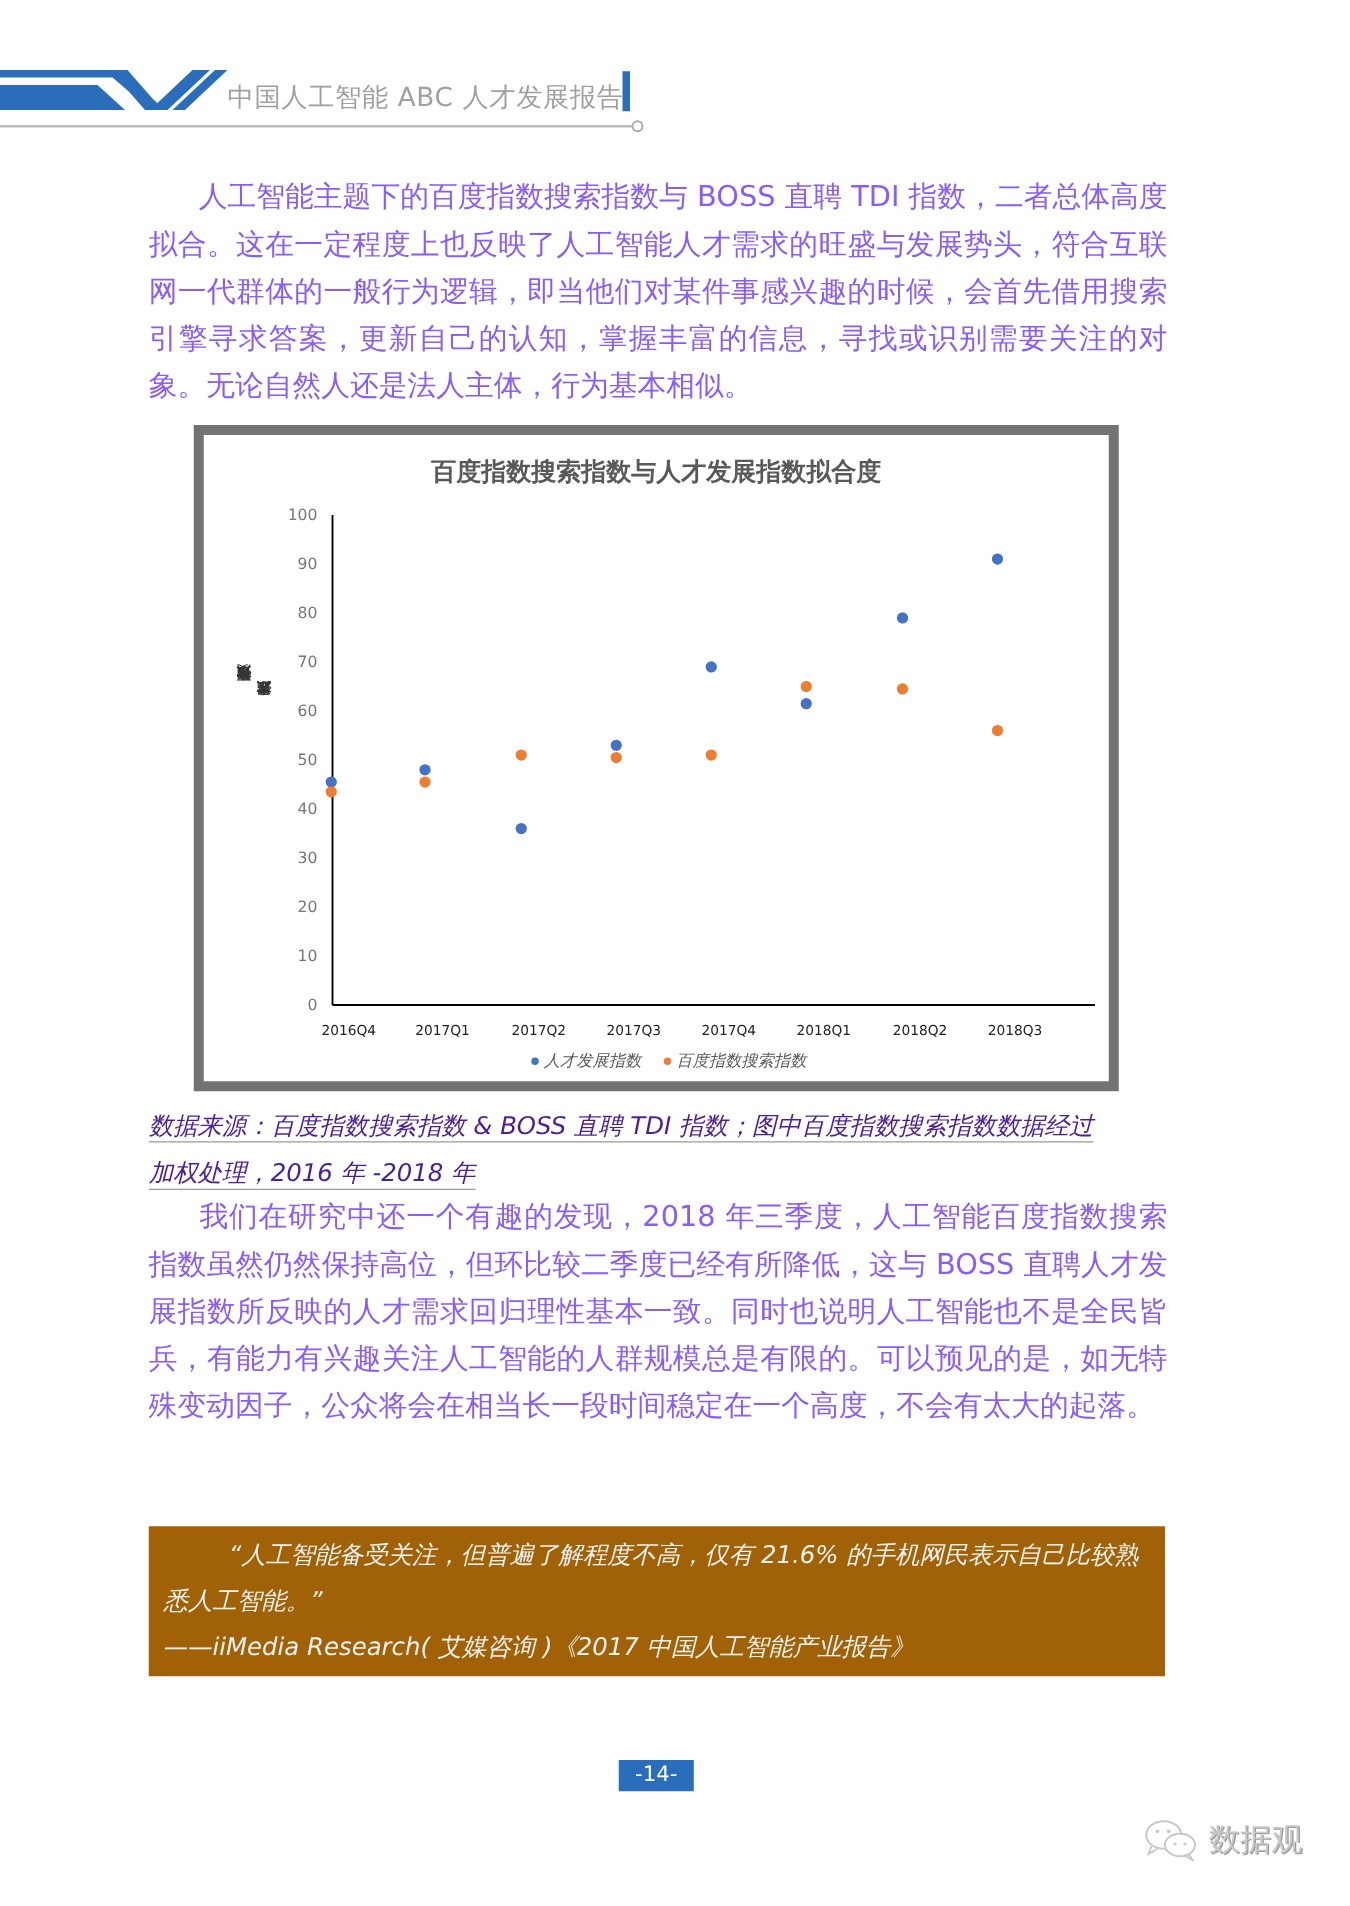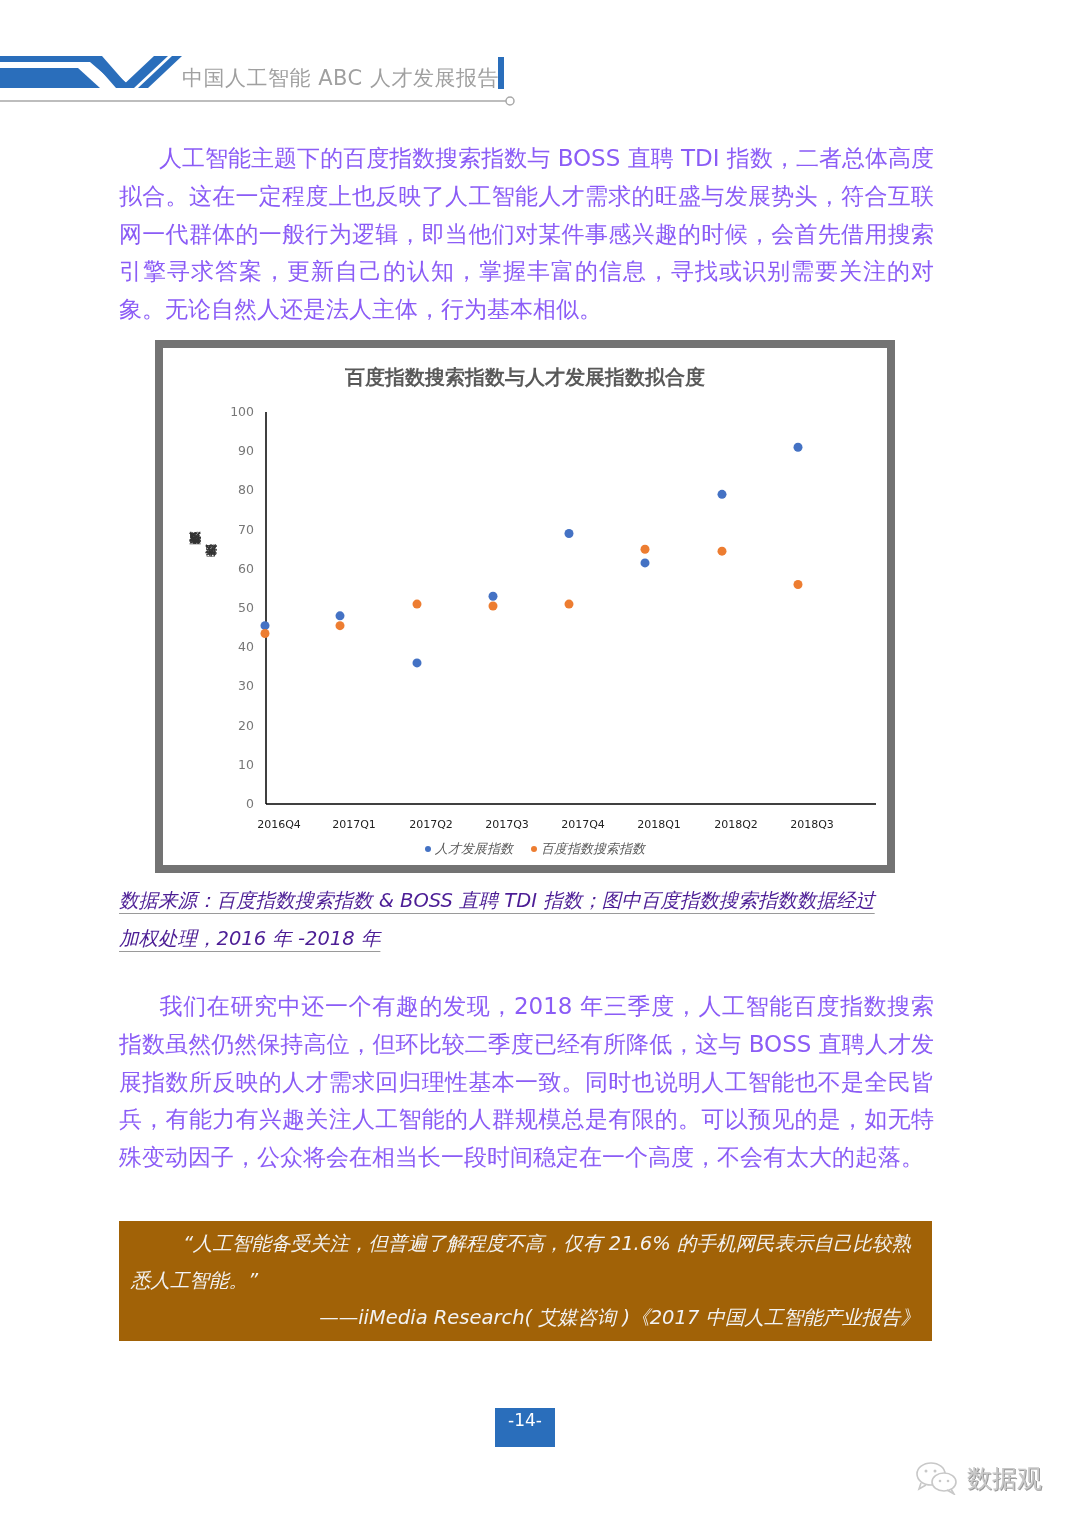--- a/index.html
+++ b/index.html
@@ -8,46 +8,46 @@
 
   
   .header { position: absolute; left: 0; top: 40px; width: 540px; height: 80px; text-align: center; }
   .header svg { position: absolute; left: 0; top: 0; }
   .header-title { position: absolute; left: 182px; top: 24px; font-size: 21px; color: #a0a0a0; letter-spacing: 0.5px; white-space: nowrap; }
 
   
   .para { position: absolute; left: 119px; width: 815px; font-size: 23px; line-height: 37.8px; color: #8b5cf6; text-align: justify; }
   .para .indent { display: inline-block; width: 40px; }
   .p1 { top: 140px; }
-  .p2 { top: 988px; }
+  .p2 { top: 956px; }
 
   
   .chart-frame { position: absolute; left: 155px; top: 340px; width: 740px; height: 533px; border: 8px solid #737373; background: #fff; }
   .chart-title { position: absolute; left: 0; width: 100%; top: 16px; text-align: center; font-size: 20px; font-weight: bold; color: #595959; }
   .chart-svg { position: absolute; left: 0; top: 0; }
   .ylabel { position: absolute; left: 20px; top: 206px; width: 50px; height: 100px; }
   .ylabel span { position: absolute; writing-mode: vertical-rl; transform: rotate(180deg); font-size: 12px; color: #333; white-space: nowrap; }
   .legend { position: absolute; top: 492px; left: 262px; font-size: 13px; color: #595959; white-space: nowrap; display: flex; gap: 18px; }
   .legend-item { display: flex; align-items: center; gap: 4px; font-style: italic; }
   .legend-dot { width: 6px; height: 6px; border-radius: 50%; display: inline-block; }
 
   
   .caption { position: absolute; left: 119px; top: 882px; width: 815px; font-size: 19.5px; line-height: 37.8px; color: #4c1d95; font-style: italic; }
   .caption span { text-decoration: underline; text-decoration-color: #9a9a9a; text-underline-offset: 6px; }
 
   
   .quote { position: absolute; left: 119px; top: 1221px; width: 813px; height: 120px; background: #a16207; color: #f2f2f2; font-style: italic; font-size: 19.5px; line-height: 37px; padding: 4px 12px 0 12px; }
   .quote .q-text { text-indent: 52px; }
-  .quote .q-src { text-align: right; }
+  .quote .q-src { }
 
   
-  .page-num { position: absolute; left: 495px; top: 1408px; width: 60px; height: 39px; background: #2a6ebb; color: #fff; font-size: 17px; text-align: center; line-height: 25px; }
+  .page-num { position: absolute; left: 495px; top: 1408px; width: 60px; height: 25px; background: #2a6ebb; color: #fff; font-size: 17px; text-align: center; line-height: 25px; }
 
   
-  .watermark { position: absolute; left: 915px; top: 1455px; height: 40px; display: flex; align-items: flex-end; gap: 8px; color: #cfcfcf; }
+  .watermark { position: absolute; left: 915px; top: 1455px; height: 40px; display: flex; align-items: flex-start; gap: 8px; color: #cfcfcf; }
   .watermark .wm-text { font-size: 25px; color: #c8c8c8; text-shadow: 1px 1px 0 #9a9a9a; }
 </style>
 </head>
 <body>
 
 <div class="header">
   <svg width="540" height="80" viewBox="0 0 540 80">
 
     <polygon points="0,16 95,16 130,46 118,46 90,22 0,22" fill="#2a6ebb"></polygon>
 

